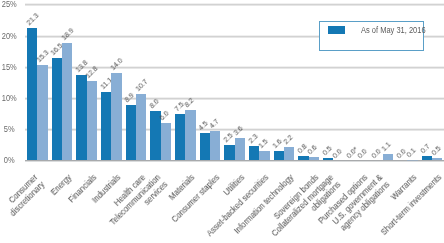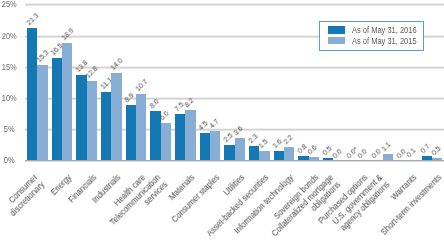--- a/index.html
+++ b/index.html
@@ -10,21 +10,21 @@
   .axisline{position:absolute;z-index:5;height:2px;background:linear-gradient(to bottom,#a8aaac 0%,#a8aaac 50%,#dadcdd 50%,#dadcdd 100%);}
   .ytick{position:absolute;font-size:8.5px;line-height:10px;color:#6a6a6a;text-align:right;
          transform-origin:100% 50%;transform:scaleX(0.88) translateZ(0);}
   .bar{position:absolute;}
   .vlabel{position:absolute;font-size:8.0px;line-height:8.3px;color:#454545;white-space:nowrap;
           transform-origin:0 100%;transform:rotate(-45deg) scaleX(0.88) translateZ(0);}
   .clabel{position:absolute;font-size:9px;line-height:9.8px;color:#474747;
           text-align:right;
           transform-origin:100% 0;transform:rotate(-45deg) scaleX(0.875) translateZ(0);}
   #legend{position:absolute;border:1px solid #5a9fc7;background:#fff;box-sizing:border-box;}
-  .lgrow{position:absolute;display:flex;}
+  .lgrow{position:absolute;display:flex;gap:9px;}
   .lgsw{width:17.2px;height:7.7px;}
   .lgtx{font-size:8.9px;line-height:9px;color:#5c5c5c;margin-left:7.2px;white-space:nowrap;
         transform-origin:0 50%;transform:scaleX(0.845) translateZ(0);}
 </style>
 </head>
 <body>
 
 <div id="chart">
     <div class="ytick" style="left: 0px; width: 14.7px; top: 155.3px;">0%</div>
     <div class="gridline" style="left: 24.7px; top: 128.03px; width: 419.3px;"></div>
@@ -154,18 +154,14 @@
     <div class="bar" style="left: 432.018px; width: 10.4px; top: 157.583px; height: 3.117px; background: rgb(136, 174, 213);"></div>
     <div class="vlabel" style="left: 435.618px; top: 148.583px;">0.5</div>
     <div class="clabel" style="left: 317.018px; top: 172.5px; width: 120px;">
       <div>Short-term investments</div>
     </div>
     <div id="legend" style="left: 319.2px; top: 21px; width: 105.2px; height: 29.6px;">
       <div class="lgrow" style="left: 7.6px; top: 3.9px;">
         <div class="lgsw" style="background: rgb(20, 120, 180);"></div>
         <div class="lgtx">As of May 31, 2016</div>
       </div>
-      <div class="lgrow" style="left: 7.6px; top: 14.8px;">
-        <div class="lgsw" style="background: rgb(136, 174, 213);"></div>
-        <div class="lgtx">As of May 31, 2015</div>
-      </div>
     </div>
   </div>
 
 </body></html>

